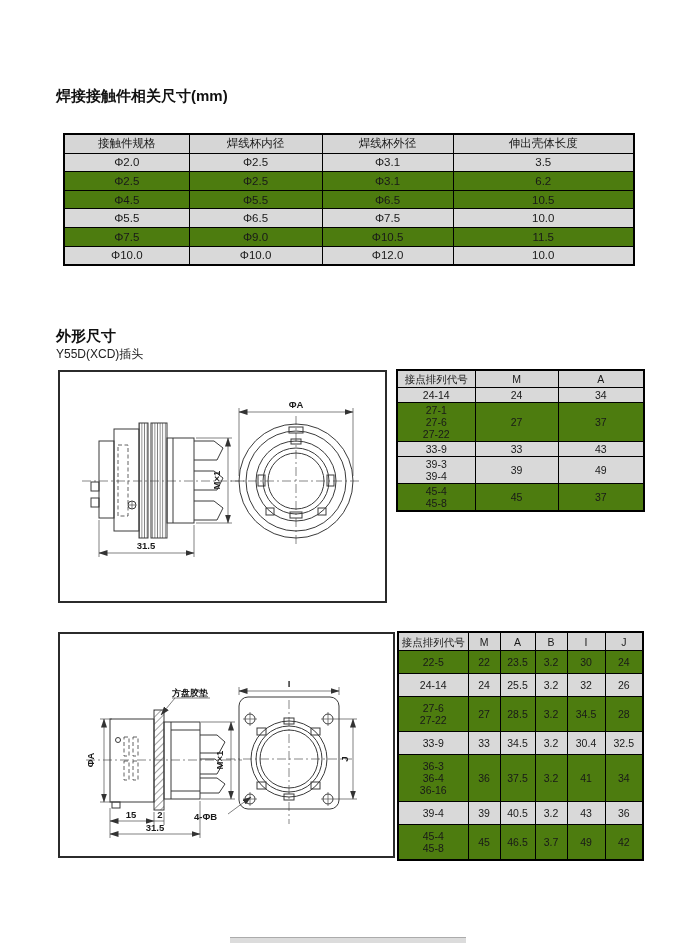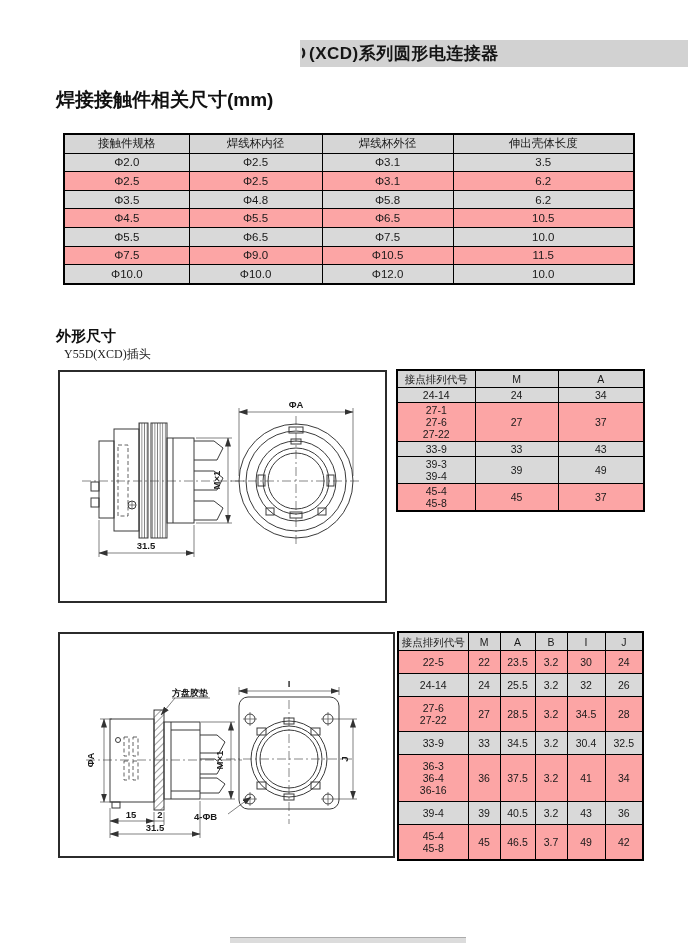--- a/index.html
+++ b/index.html
@@ -13,30 +13,30 @@
   .h-bar {
     position:absolute; left:300px; top:40px; width:388px; height:27px;
     background:#d2d2d2; display:flex; align-items:center; padding-left:2px;
     box-sizing:border-box;
   }
   .h-bar .t { font-size:17px; font-weight:bold; color:#151515; letter-spacing:0.5px; white-space:nowrap; }
   .frag { display:inline-block; width:5px; height:22px; overflow:hidden; position:relative; margin-right:2px; }
   .frag > span { position:absolute; right:1px; top:0; font-size:17px; font-weight:bold; line-height:22px; }
 
   .sec-title { position:absolute; font-weight:bold; color:#111; white-space:nowrap; }
-  #solder-title  { left:56px; top:87px;  font-size:19px; }
+  #solder-title  { left:56px; top:87px;  font-size:15px; }
   #outline-title { left:56px; top:327px; font-size:15px; }
   .sub-label { position:absolute; font-size:12px; color:#222; white-space:nowrap; }
-  #plug-label   { left:64px; top:346px;font-family:Liberation Serif, serif; }
+  #plug-label   { left:56px; top:346px; }
   #socket-label { left:56px; top:612px; }
 
   
   .dtable {
     position:absolute; border-collapse:collapse; table-layout:fixed;
-    background:#fca5a5; text-align:center; color:#191919;
+    background:#4d7c0f; text-align:center; color:#191919;
   }
   .dtable th, .dtable td { border:1px solid #000; font-weight:normal; overflow:hidden; }
   .dtable thead th { background:#d6d6d6; }
   .dtable tr.alt td { background:#d9d9d9; }
 
   #solder-table { left:63px; top:133px; width:572px; font-size:11.5px; border:2px solid #000; }
   #solder-table th, #solder-table td { height:17.6px; padding:0 2px; }
 
   #plug-table { left:396px; top:369px; width:247px; font-size:10.5px; line-height:12px; border:2px solid #000; }
   #plug-table th { height:16px; padding:0 1px; }
@@ -66,26 +66,20 @@
   #footer-bar {
     position:absolute; left:230px; top:937px; width:236px; height:6px;
     background:#dcdcdc; border-top:1px solid #ababab;
   }
 </style>
 </head>
 <body>
 
 <div class="page">
 
-  <div class="h-bar">
-    <span class="frag">
-        <span>D</span>
-      </span>
-    <span class="t">(XCD)系列圆形电连接器</span>
-  </div>
 
   <div class="sec-title" id="solder-title">焊接接触件相关尺寸(mm)</div>
 
   <table class="dtable" id="solder-table">
     <colgroup>
       <col style="width:125px">
         <col style="width:133px">
         <col style="width:131px">
         <col style="width:181px">
     </colgroup>
@@ -101,26 +95,20 @@
         <tr class="alt">
           <td>Φ2.0</td>
           <td>Φ2.5</td>
           <td>Φ3.1</td>
           <td>3.5</td>
         </tr>
         <tr>
           <td>Φ2.5</td>
           <td>Φ2.5</td>
           <td>Φ3.1</td>
-          <td>6.2</td>
-        </tr>
-        <tr class="alt">
-          <td>Φ3.5</td>
-          <td>Φ4.8</td>
-          <td>Φ5.8</td>
           <td>6.2</td>
         </tr>
         <tr>
           <td>Φ4.5</td>
           <td>Φ5.5</td>
           <td>Φ6.5</td>
           <td>10.5</td>
         </tr>
         <tr class="alt">
           <td>Φ5.5</td>

